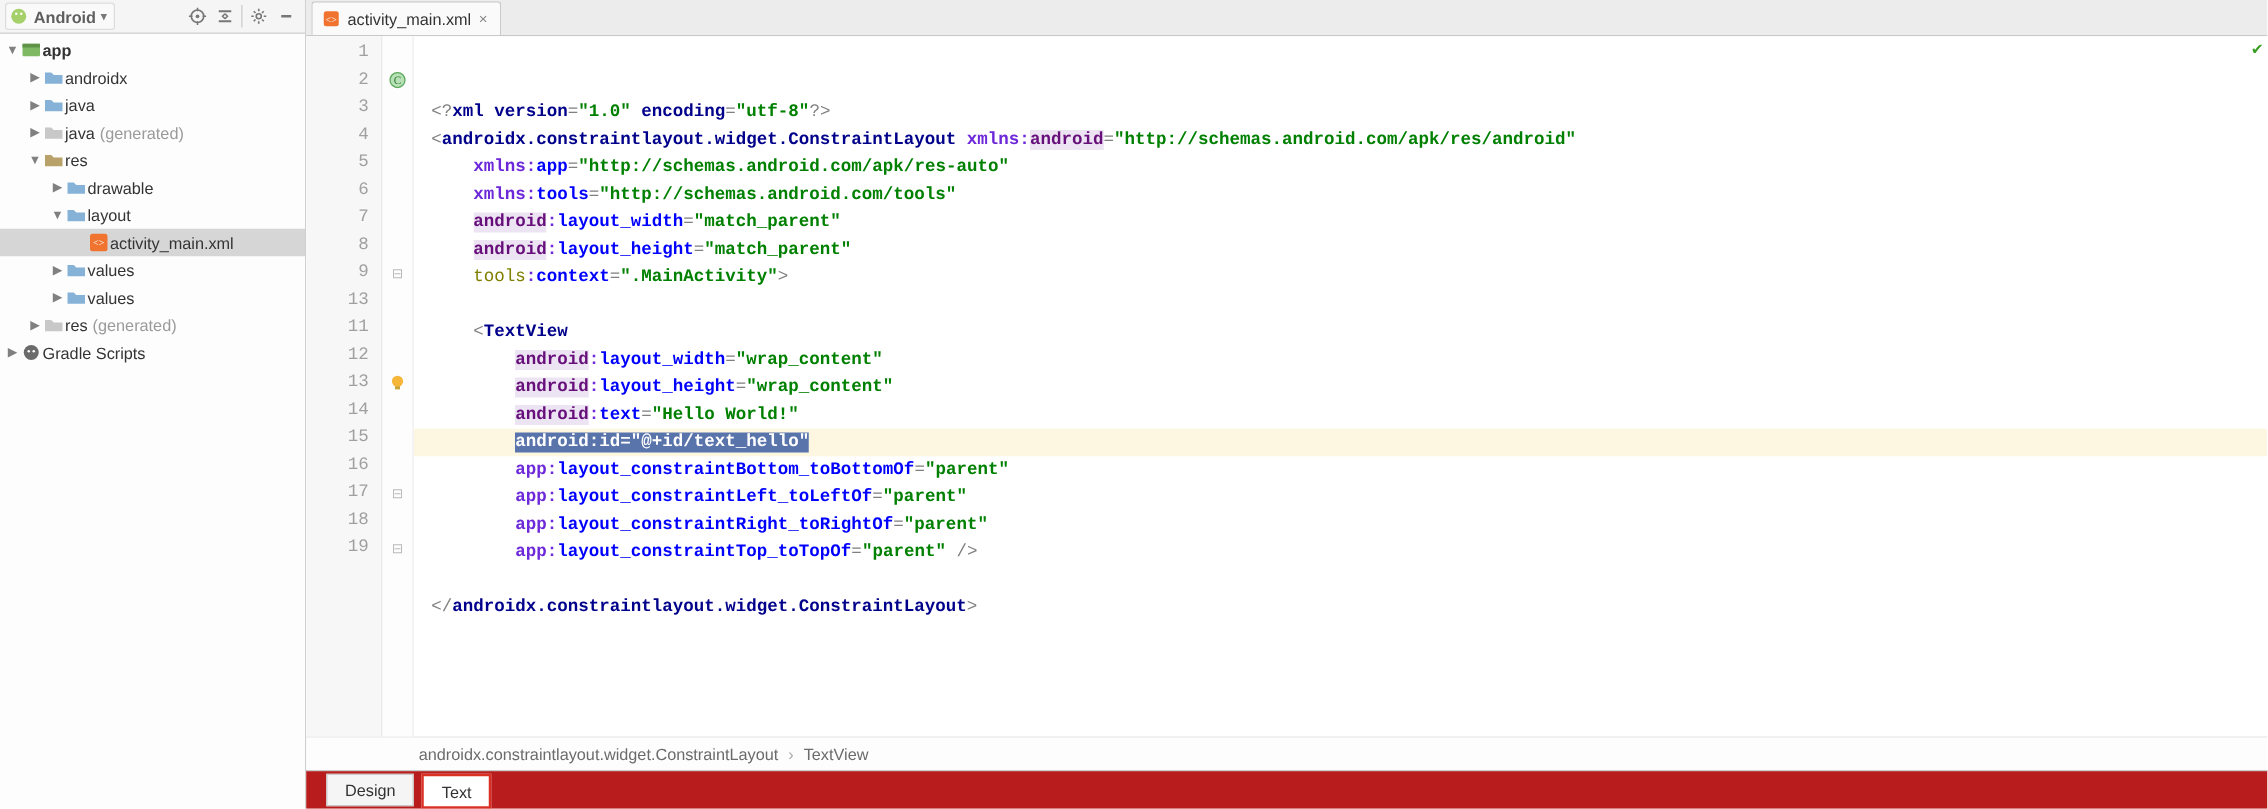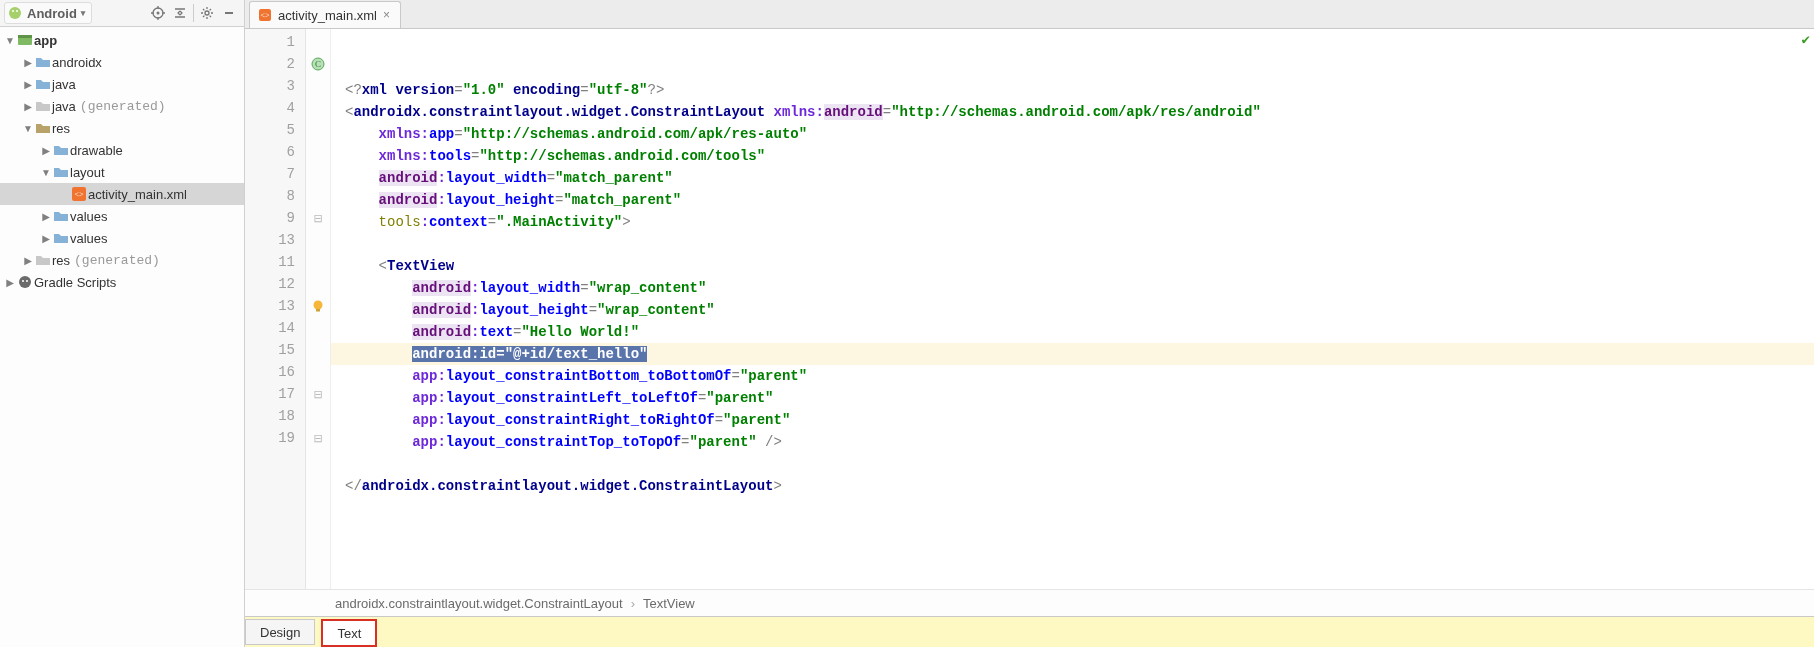--- a/index.html
+++ b/index.html
@@ -66,21 +66,21 @@
   .tree-row.selected { background: #d6d6d6; }
   .tree-row .indent { display:inline-block; }
   .tree-row .arrow {
     width: 12px; display:inline-flex; justify-content:center; color:#808080; font-size:10px;
   }
   .tree-row .icon {
     width: 18px; display:inline-flex; justify-content:center; align-items:center;
   }
   .tree-row .label {}
   .tree-row .bold { font-weight: bold; }
-  .tree-row .muted { color: #9a9a9a; margin-left:4px;font-family:Liberation Mono, monospace;}
+  .tree-row .muted { color: #9a9a9a; margin-left:4px;}
   
   .editor-side {
     flex: 1;
     display: flex;
     flex-direction: column;
     min-width: 0;
   }
   .tab-bar {
     height: 28px;
     display: flex;
@@ -156,24 +156,24 @@
     display:flex; align-items:center;
     padding-left: 90px;
     background:#fdfdfd;
     border-top:1px solid #e5e5e5;
     color:#6b6b6b;
     gap: 8px;
   }
   .breadcrumb .sep { color:#aaa; }
   .bottom-tabs {
     height: 30px;
-    background:#fef9c3;
+    background:#b91c1c;
     border-top:1px solid #c9c9c9;
     display:flex; align-items:flex-start;
-    gap:6px;
+    padding-left: 16px; gap:6px;
   }
   .btab {
     height:24px; margin-top:2px;
     padding:0 14px;
     display:flex; align-items:center;
     background:#f5f5f5;
     border:1px solid #c9c9c9;
     cursor:pointer;
   }
   .btab.active {

